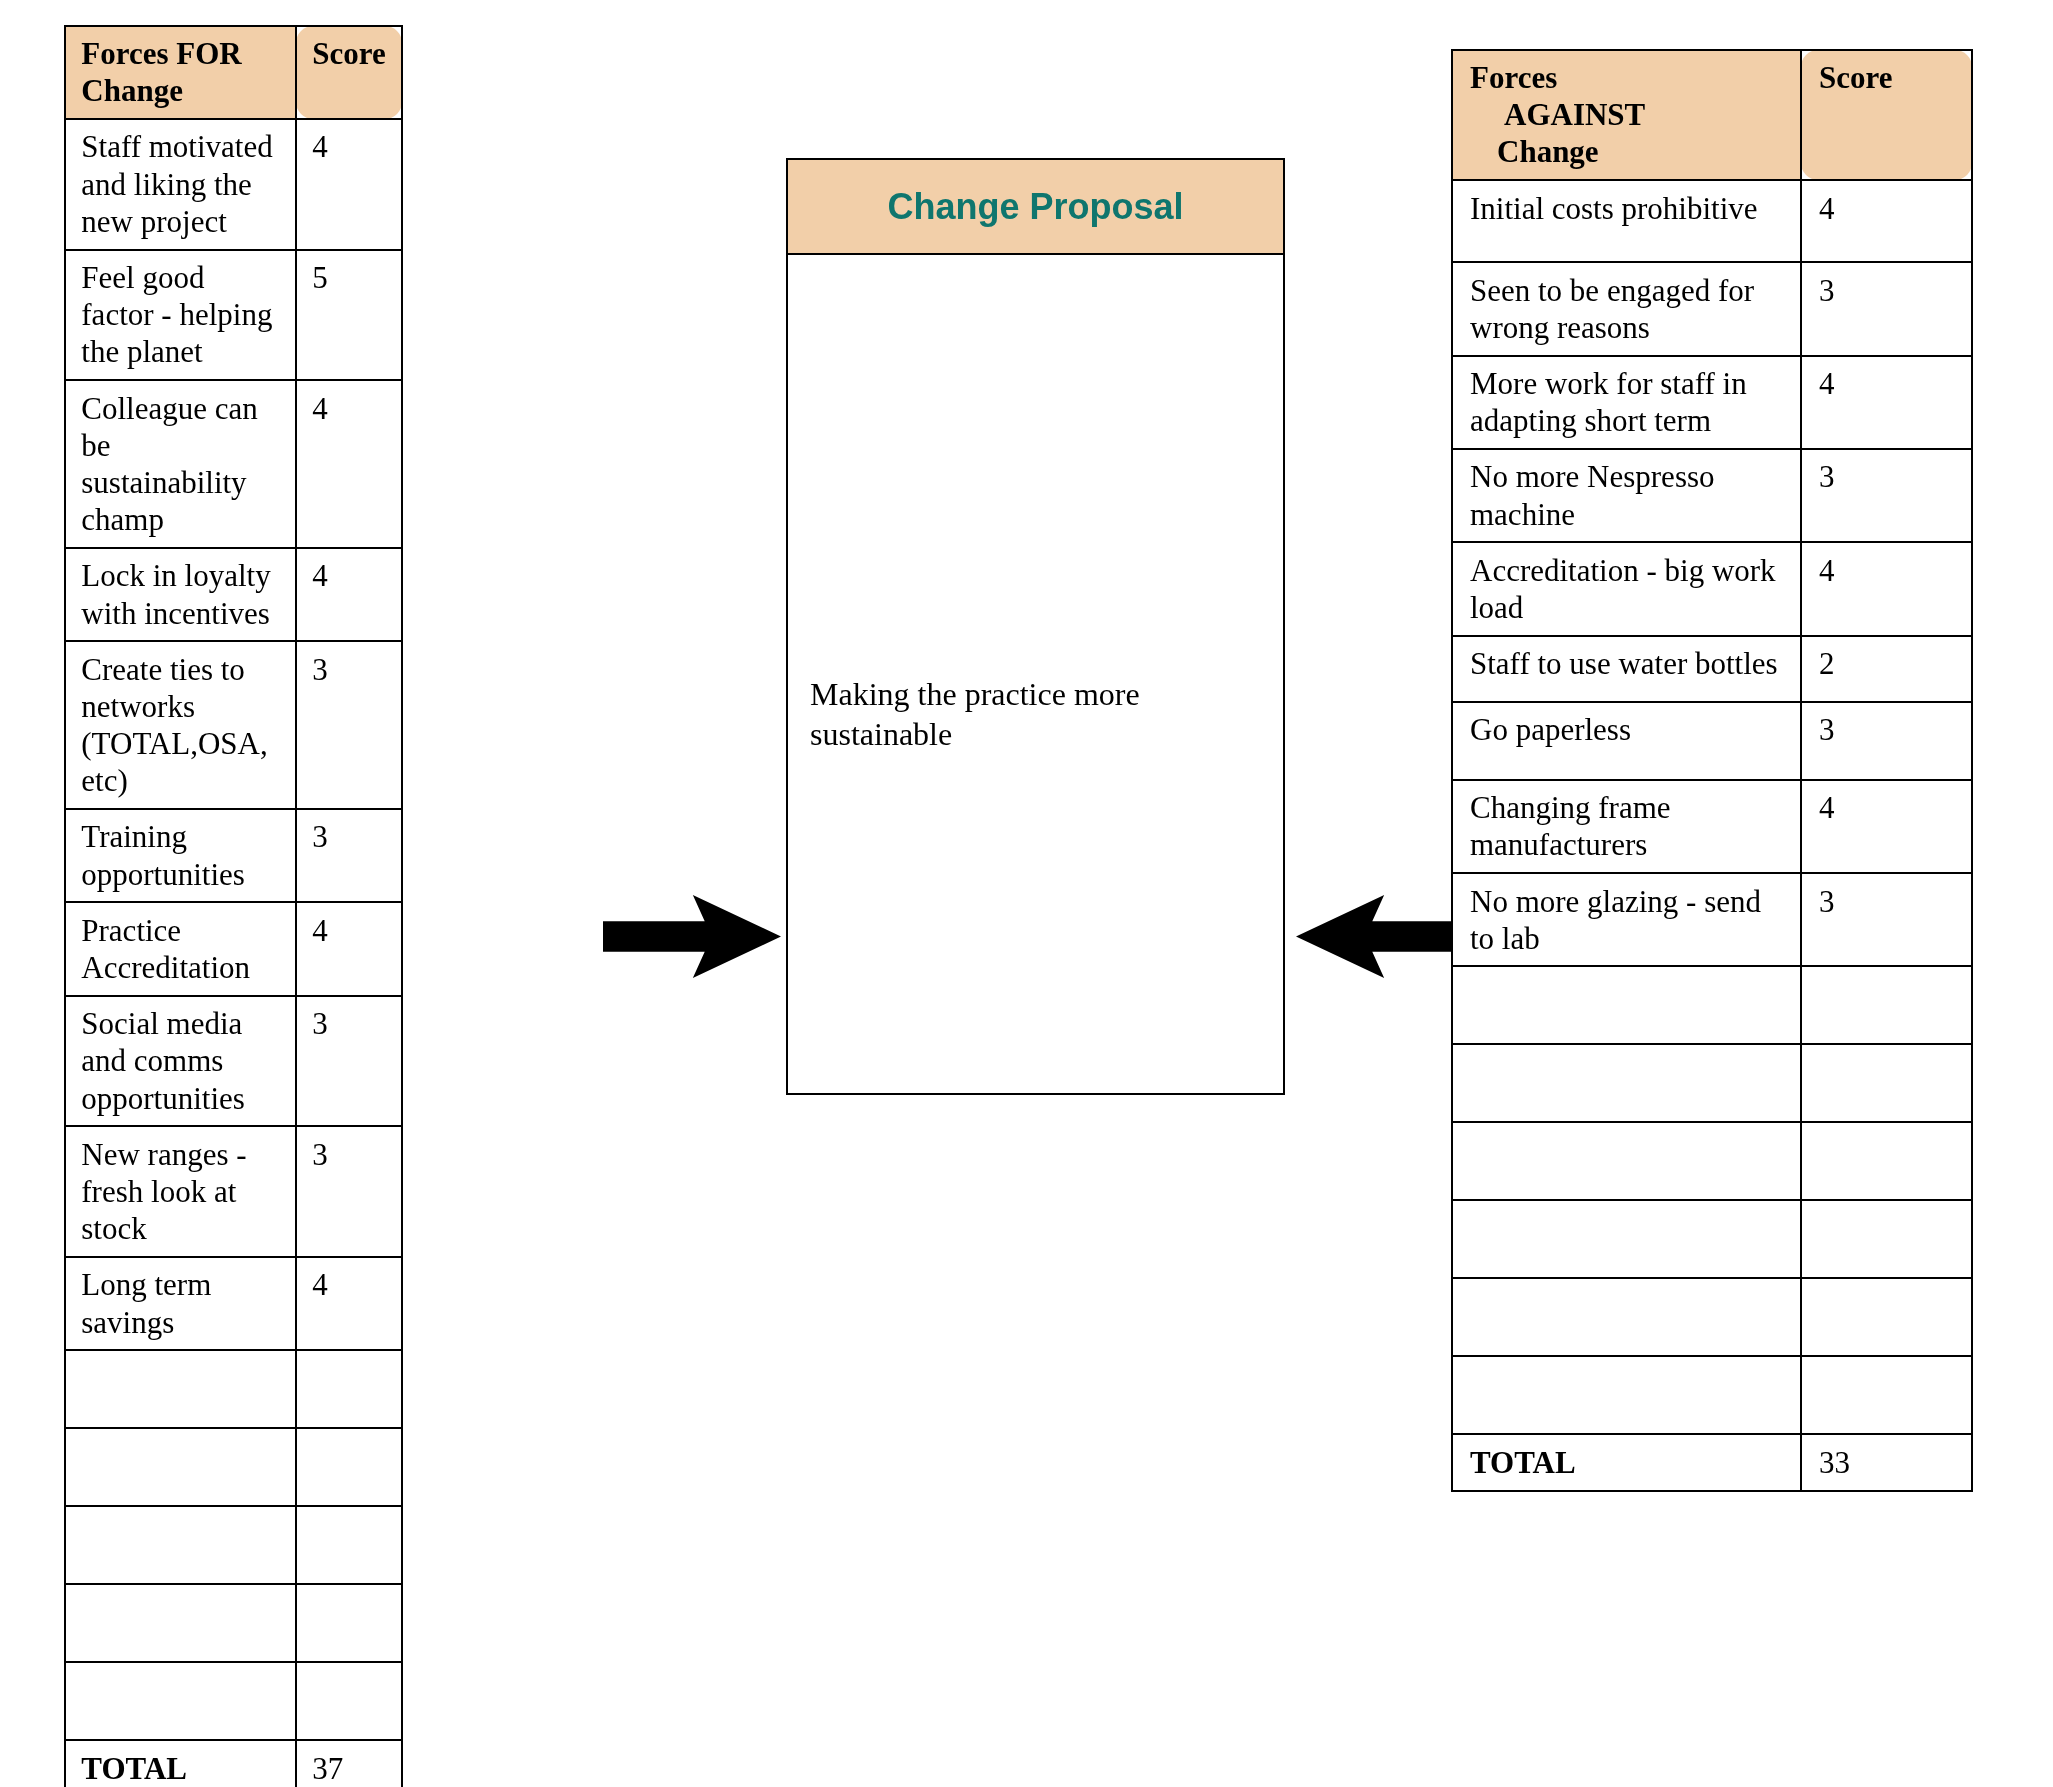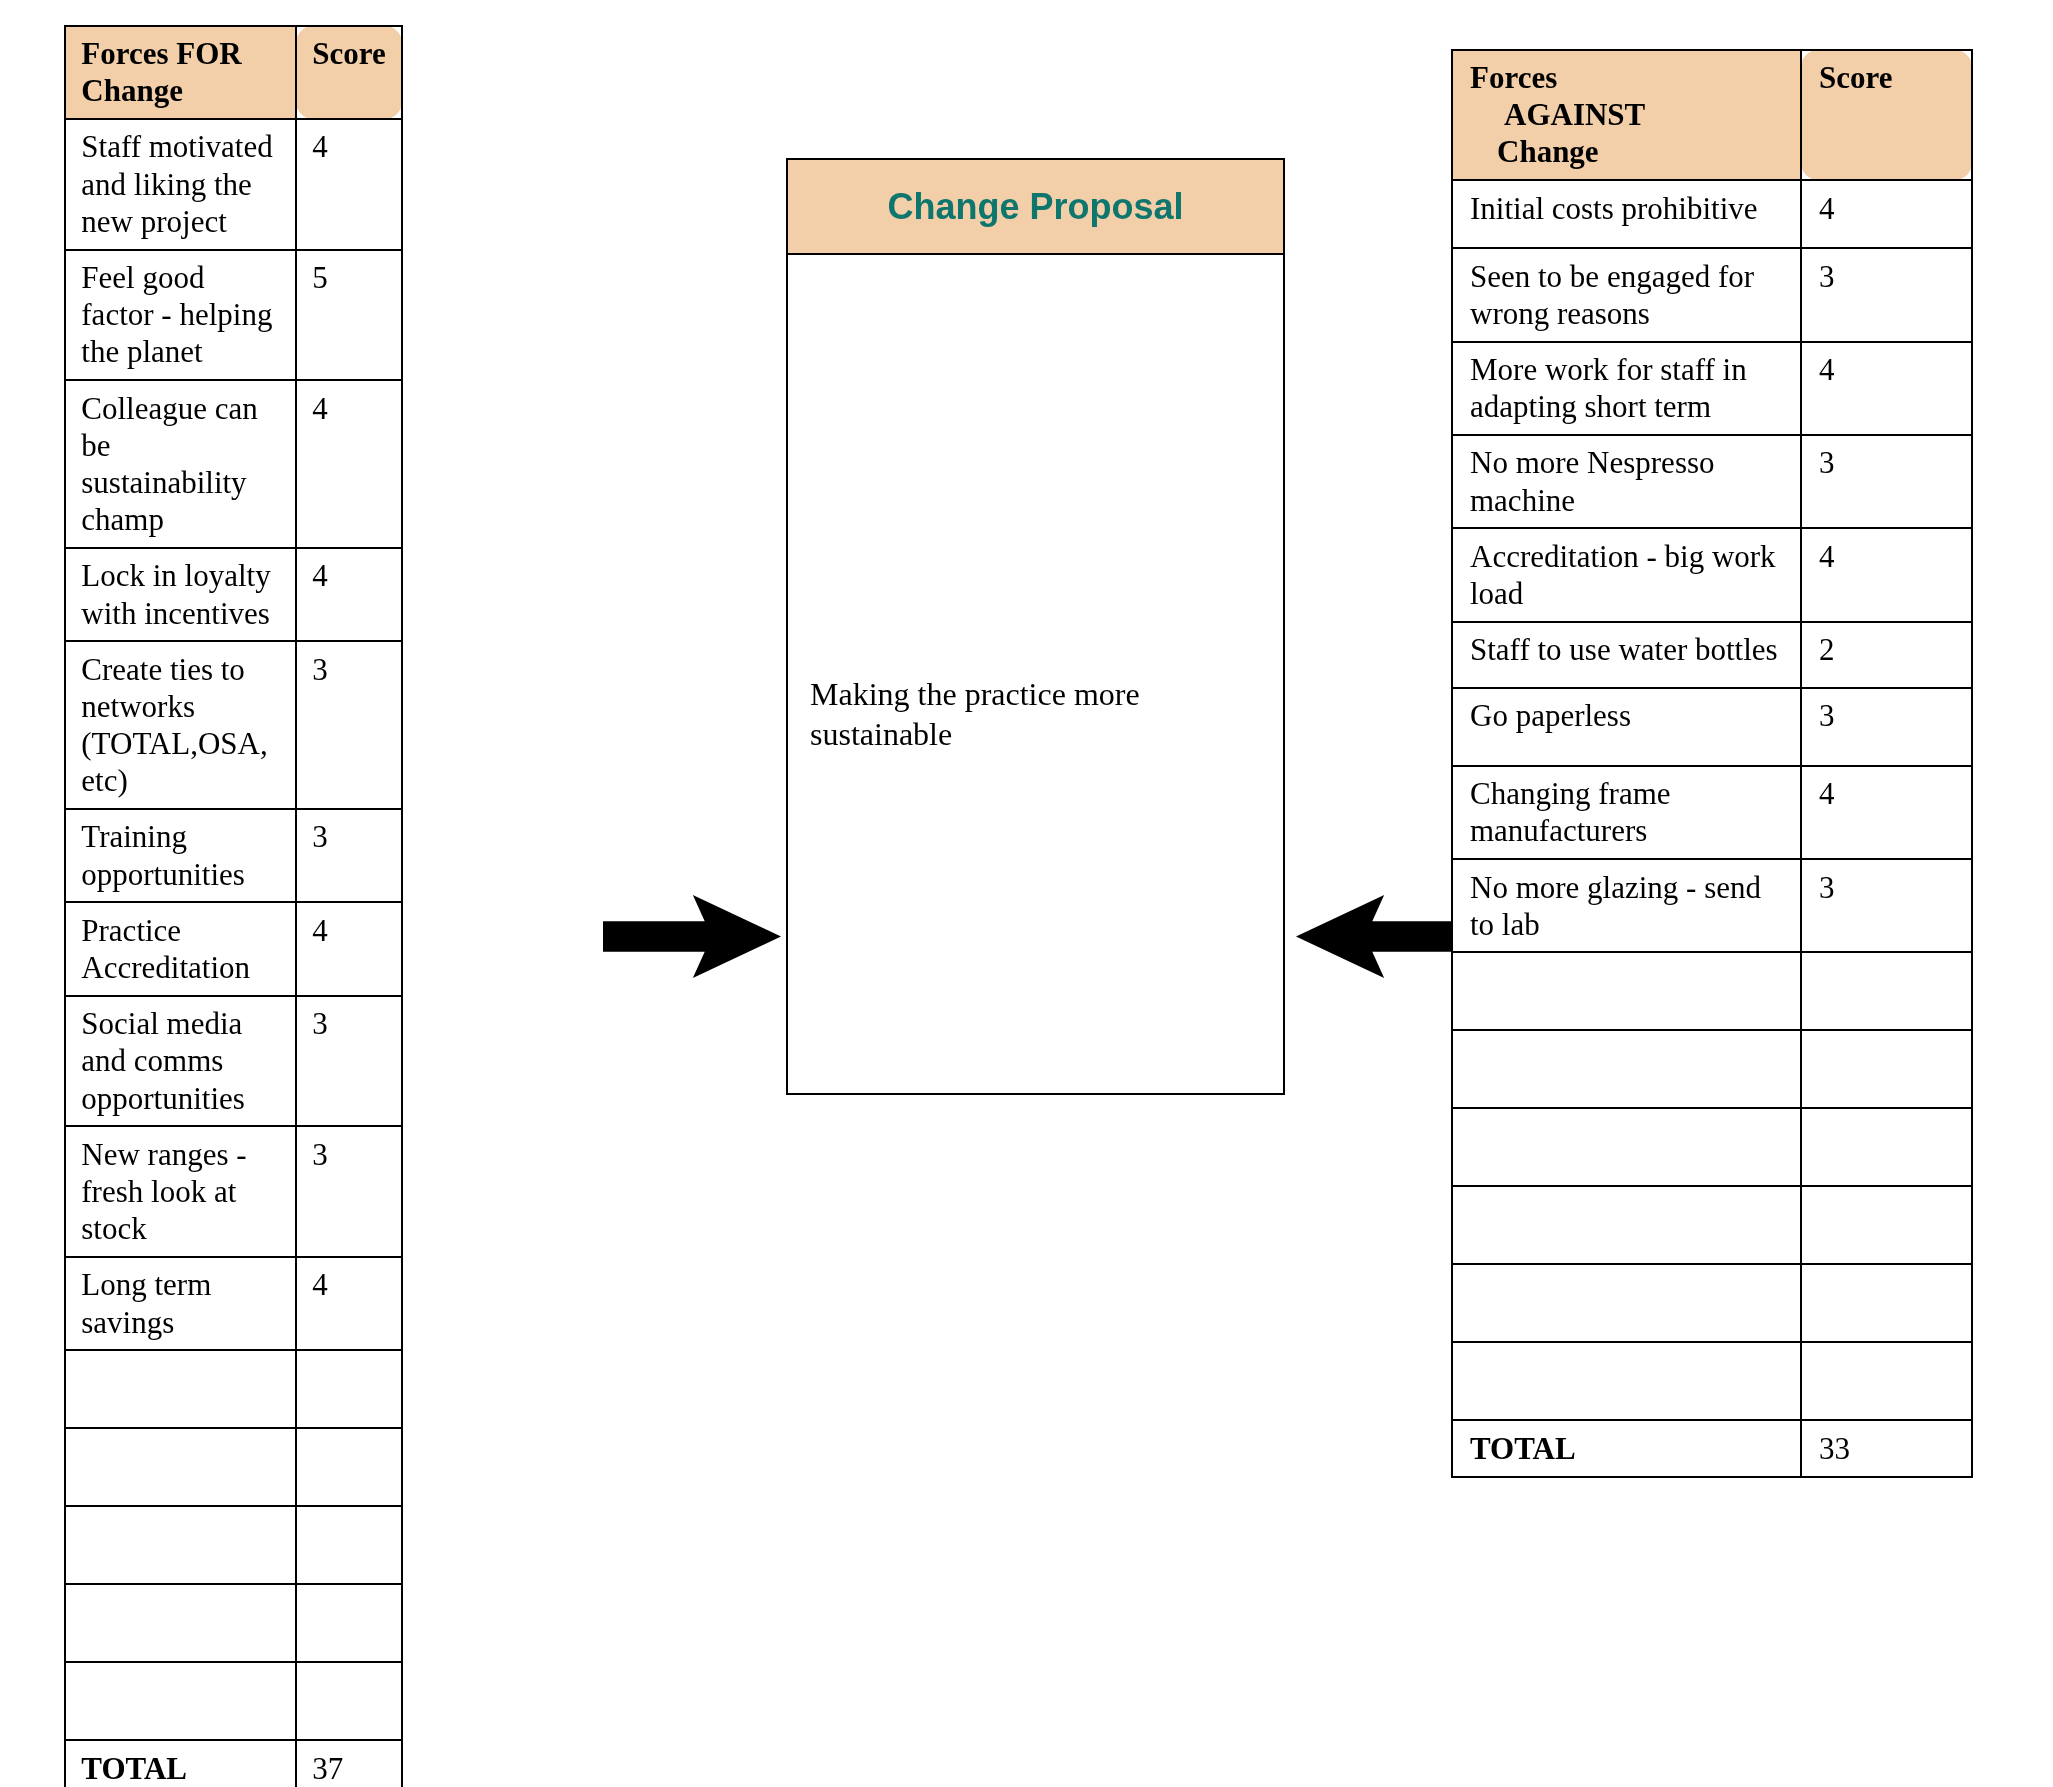--- a/index.html
+++ b/index.html
@@ -253,21 +253,21 @@
     <tr>
       <th class="hdr-cell">
         <span class="ind0">Forces</span>
         <span class="ind1">AGAINST</span>
         <span class="ind2">Change</span>
       </th>
       <th class="hdr-score">Score</th>
     </tr>
   </thead>
   <tbody id="right-rows">
-      <tr style="height: 68px;">
+      <tr style="height: 82px;">
         <td>Initial costs prohibitive</td>
         <td class="score-cell">4</td>
       </tr>
       <tr style="height: 66px;">
         <td>Seen to be engaged for wrong reasons</td>
         <td class="score-cell">3</td>
       </tr>
       <tr style="height: 66px;">
         <td>More work for staff in adapting short term</td>
         <td class="score-cell">4</td>

